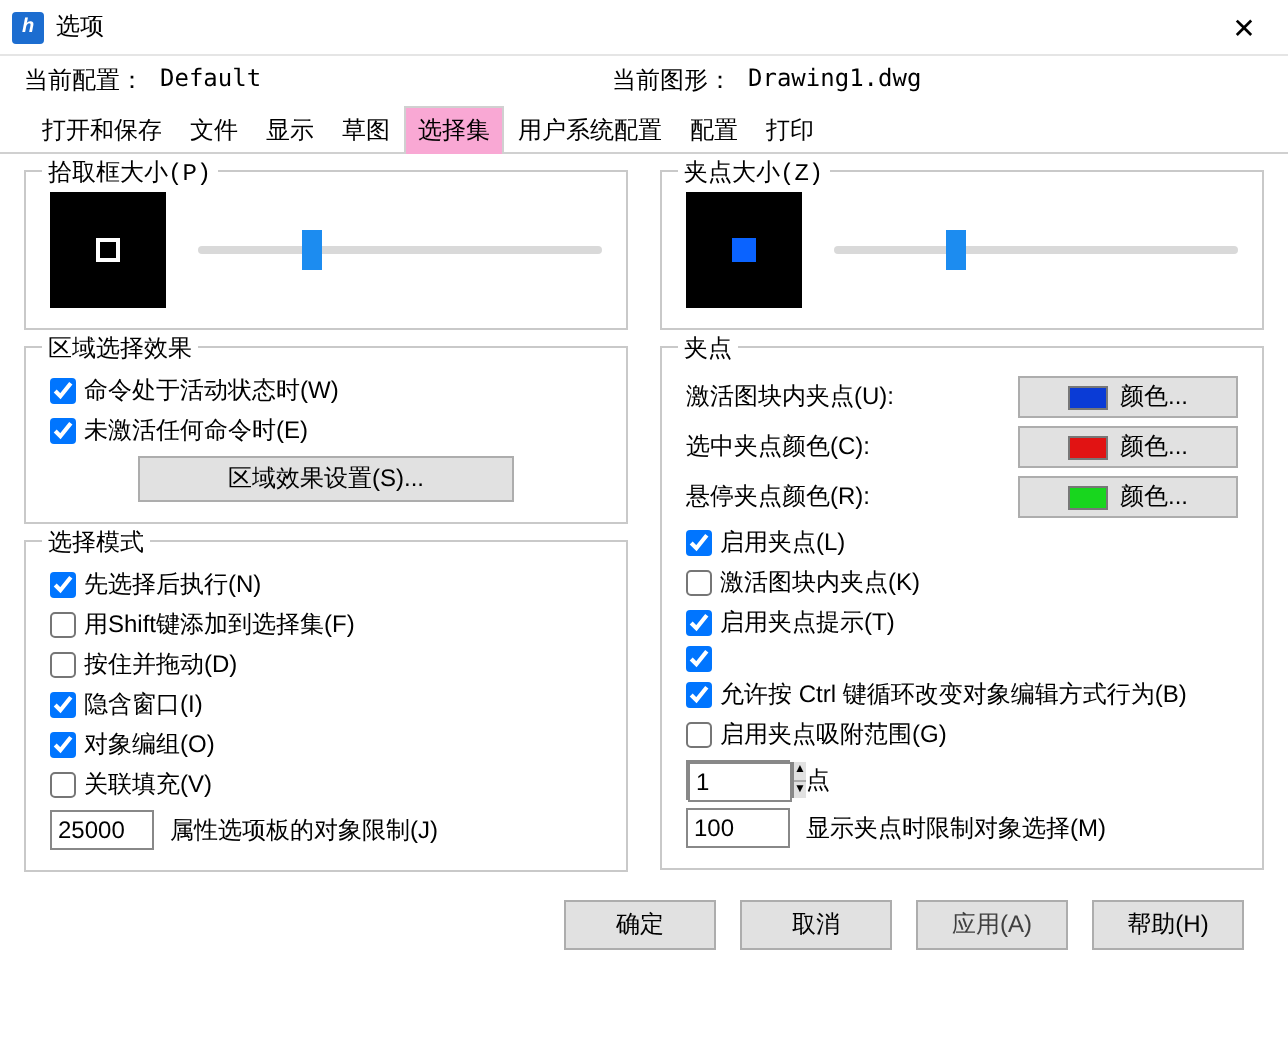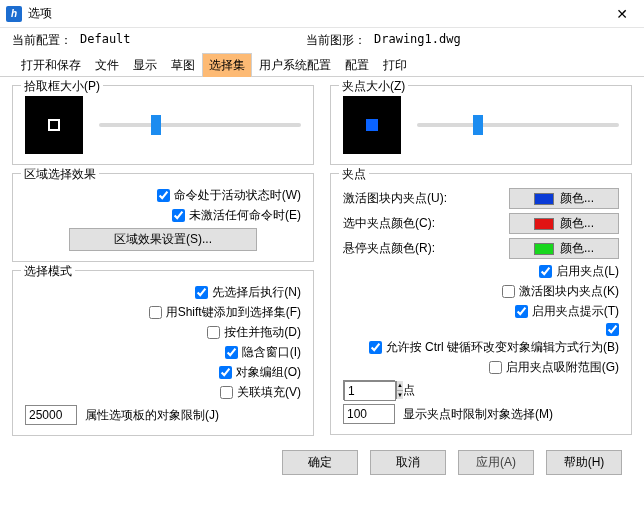--- a/index.html
+++ b/index.html
@@ -46,56 +46,57 @@
     border-bottom: 1px solid #d0d0d0;
   }
   .tab {
     padding: 3px 6px 3px 6px;
     border: 1px solid transparent;
     border-bottom: none;
     margin-bottom:-1px;
   }
   .tab.active {
     border-color:#d0d0d0;
-    background:#fdba74;
+    background:#f9a8d4;
   }
   .body {
     display:flex;
     padding: 8px 12px 4px 12px;
     gap: 16px;
   }
   .col { flex:1; display:flex; flex-direction:column; gap:8px; }
   .group {
     border:1px solid #c9c9c9;
     padding: 10px 12px 10px 12px;
     position:relative;
   }
   .group-title {
     position:absolute;
     top:-8px; left:8px;
     background:#fff;
     padding:0 3px;
+    font-family:Liberation Mono, monospace;
   }
   .preview-row { display:flex; align-items:center; gap:16px; }
   .preview-box {
     width:58px; height:58px; background:#000;
     display:flex;align-items:center;justify-content:center;
   }
   .pick-square { width:12px;height:12px;border:2px solid #fff; }
   .grip-square { width:12px;height:12px;background:#0a63ff; }
   .slider { position:relative; flex:1; height:20px; }
   .slider-track {
     position:absolute; left:0; right:0; top:50%; height:4px;
     background:#d9d9d9; border-radius:2px; transform:translateY(-50%);
   }
   .slider-thumb {
     position:absolute; top:50%; width:10px; height:20px;
     background:#1c8cf0; transform:translate(-50%,-50%);
   }
-  .check-row { display:flex; align-items:center; gap:4px; margin:3px 0;justify-content:flex-end; }
+  .check-row { display:flex; align-items:center; gap:4px; margin:3px 0; }
   .check-row input[type=checkbox]{ margin:0; width:13px;height:13px; }
   .btn {
     background:#e1e1e1; border:1px solid #adadad;
     padding:2px 6px; text-align:center;
     min-width:70px;
   }
   .btn-wide { display:block; width:188px; margin:4px auto 0 auto; padding:2px 0;}
   .color-row { display:flex; align-items:center; gap:10px; margin:4px 0; }
   .color-row .clabel { flex:1; }
   .color-btn {

